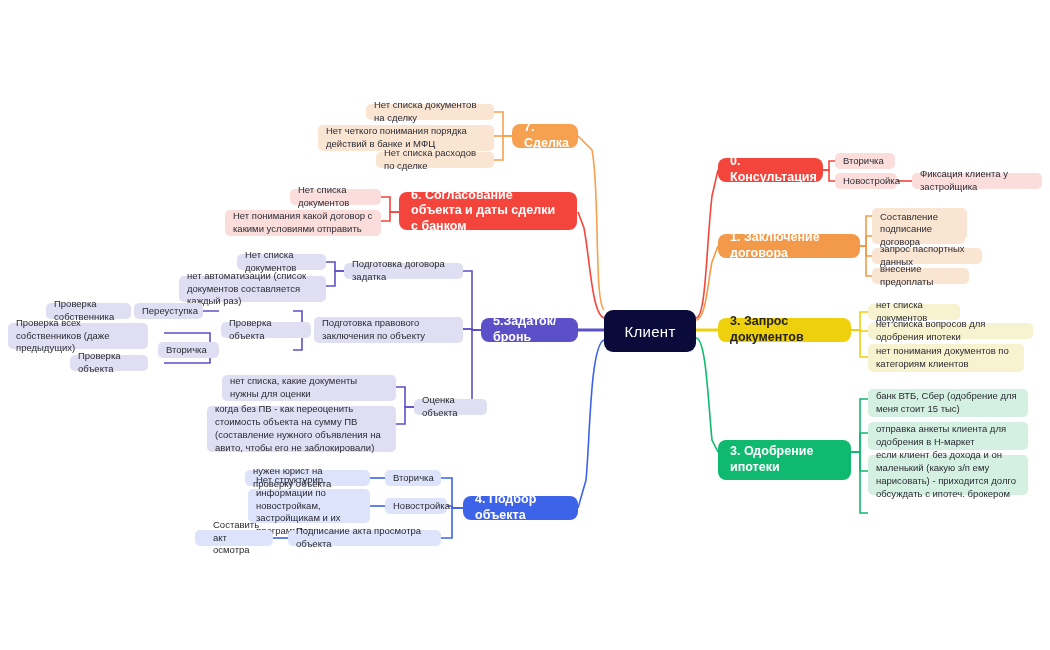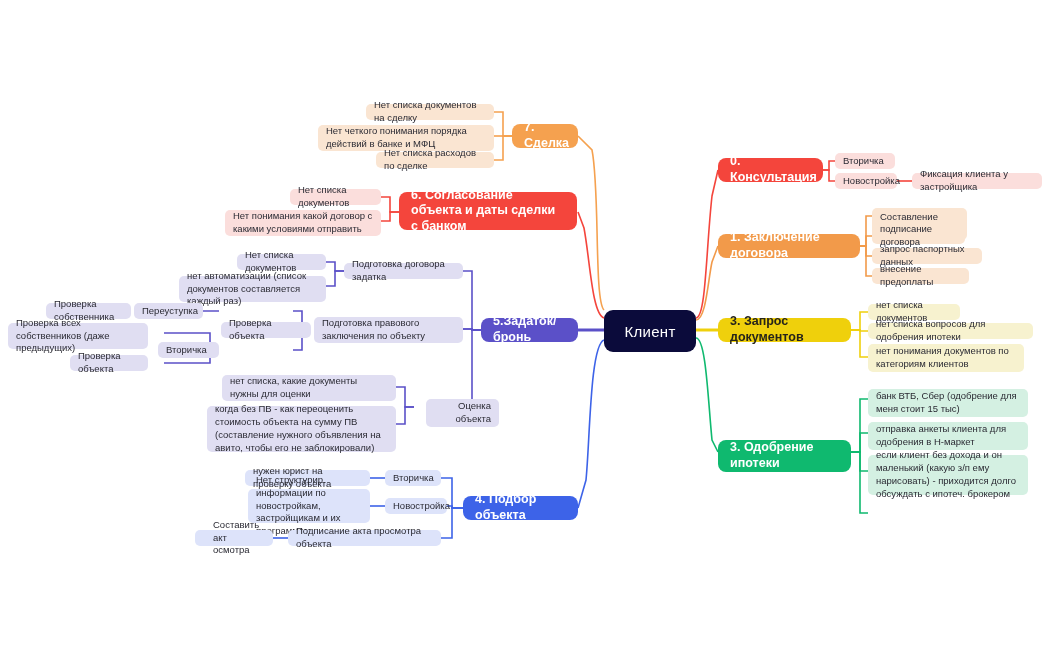--- a/index.html
+++ b/index.html
@@ -158,21 +158,21 @@
   <div class="node leaf t-yellow" style="left:868px;top:304px;width:92px;height:16px;">
     <span>нет списка документов</span>
   </div>
   <div class="node leaf t-yellow" style="left:868px;top:323px;width:165px;height:16px;">
     <span>нет списка вопросов для одобрения ипотеки</span>
   </div>
   <div class="node leaf t-yellow" style="left:868px;top:344px;width:156px;height:28px;">
     <span>нет понимания документов по категориям клиентов</span>
   </div>
 
-  <div class="node branch green" style="left:718px;top:440px;width:133px;height:32px;">
+  <div class="node branch green" style="left:718px;top:440px;width:133px;height:40px;">
     <span>3. Одобрение ипотеки</span>
   </div>
   <div class="node leaf t-green" style="left:868px;top:389px;width:160px;height:28px;">
     <span>банк ВТБ, Сбер (одобрение для меня стоит 15 тыс)</span>
   </div>
   <div class="node leaf t-green" style="left:868px;top:422px;width:160px;height:28px;">
     <span>отправка анкеты клиента для одобрения в Н-маркет</span>
   </div>
   <div class="node leaf t-green" style="left:868px;top:455px;width:160px;height:40px;">
     <span>если клиент без дохода и он маленький (какую з/п ему нарисовать) - приходится долго обсуждать с ипотеч. брокером</span>
@@ -230,21 +230,21 @@
   <div class="node leaf t-purple" style="left:158px;top:342px;width:61px;height:16px;">
     <span>Вторичка</span>
   </div>
   <div class="node leaf t-purple" style="left:8px;top:323px;width:140px;height:26px;">
     <span>Проверка всех собственников (даже предыдущих)</span>
   </div>
   <div class="node leaf t-purple" style="left:70px;top:355px;width:78px;height:16px;">
     <span>Проверка объекта</span>
   </div>
 
-  <div class="node leaf t-purple mid" style="left:426px;top:399px;width:73px;height:28px;text-align:right;">
+  <div class="node leaf t-purple mid" style="left:414px;top:399px;width:73px;height:16px;">
     <span>Оценка объекта</span>
   </div>
   <div class="node leaf t-purple" style="left:222px;top:375px;width:174px;height:26px;">
     <span>нет списка, какие документы нужны для оценки</span>
   </div>
   <div class="node leaf t-purple" style="left:207px;top:406px;width:189px;height:46px;">
     <span>когда без ПВ - как переоценить стоимость объекта на сумму ПВ (составление нужного объявления на авито, чтобы его не заблокировали)</span>
   </div>
 
   <div class="node branch red2" style="left:399px;top:192px;width:178px;height:38px;">

